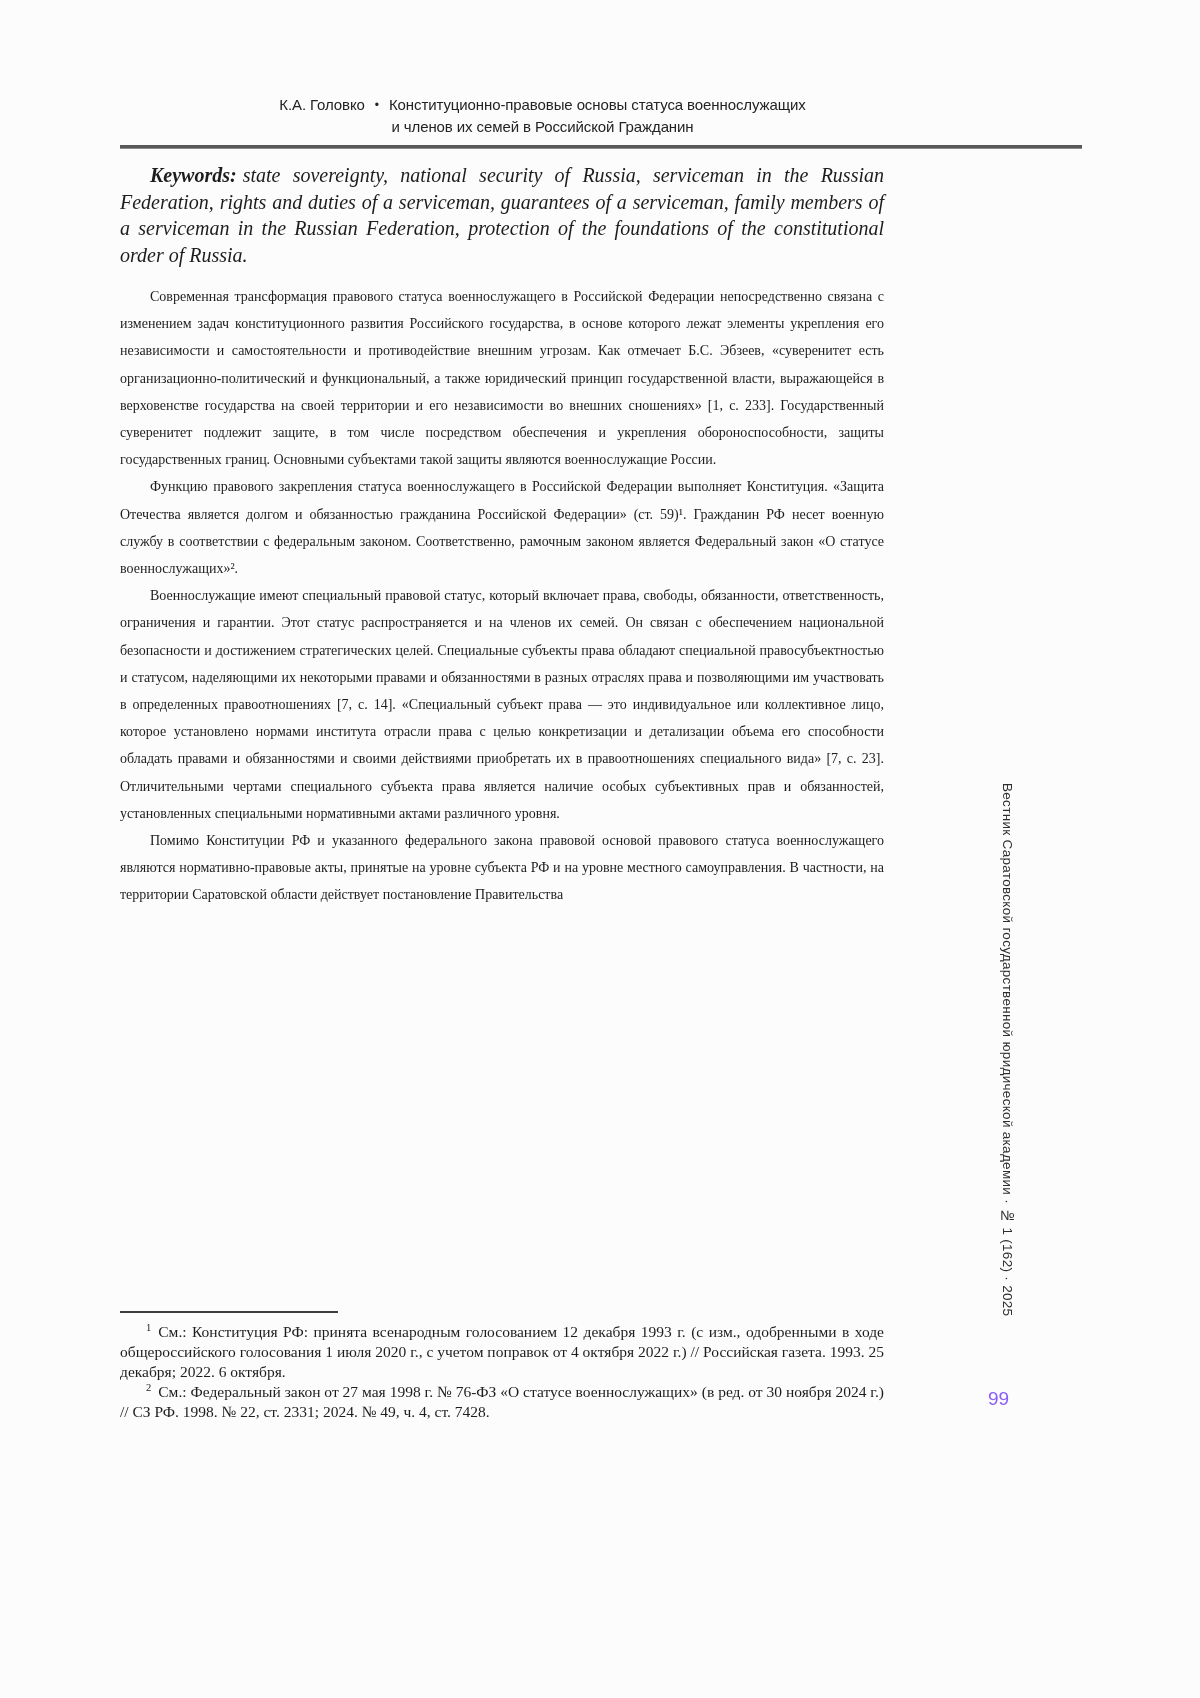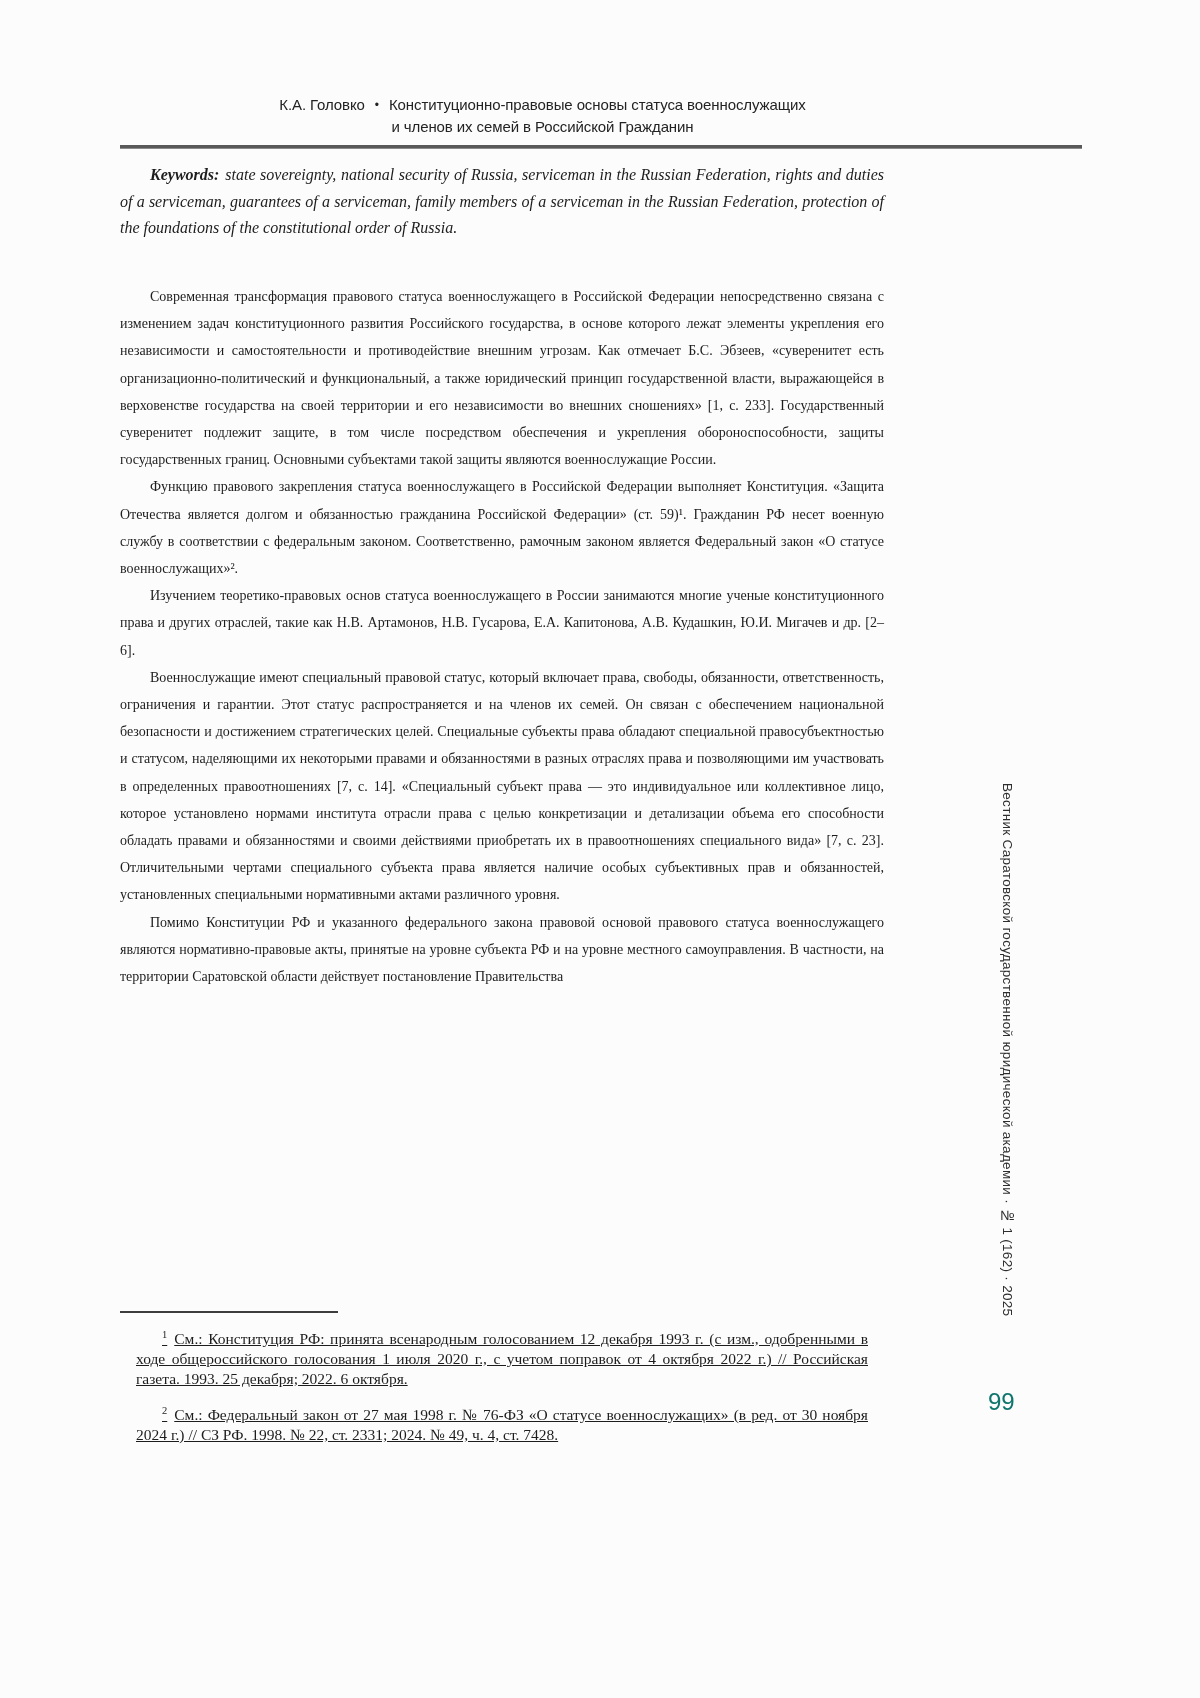--- a/index.html
+++ b/index.html
@@ -45,21 +45,21 @@
   
   .keywords {
     position: absolute;
     top: 162px;
     left: 120px;
     width: 764px;
   }
   .keywords p {
     margin: 0;
     font-style: italic;
-    font-size: 16px;
+    font-size: 20px;
     line-height: 26.5px;
     text-align: justify;
     text-indent: 30px;
   }
   .kw-label { font-weight: bold; margin-right: 6px; }
 
   
   .article-body {
     position: absolute;
     top: 283px;
@@ -83,27 +83,26 @@
     left: 120px;
     width: 764px;
   }
   .fn-rule {
     width: 218px;
     height: 2px;
     background: #3d3d3d;
     margin-bottom: 9px;
   }
   .footnotes p {
-    margin: 16px;
+    margin: 0;
     font-size: 15.5px;
     line-height: 20px;
     text-align: justify;
     text-indent: 26px;
     hyphens: auto;
-    text-decoration: underline;
     -webkit-hyphens: auto;
   }
   .fn-marker {
     font-size: 10.5px;
     vertical-align: super;
     line-height: 0;
     margin-right: 7px;
   }
 
   
@@ -118,22 +117,22 @@
     color: #2e2e2e;
     white-space: nowrap;
   }
 
   
   .page-number {
     position: absolute;
     top: 1388px;
     left: 988px;
     font-family: "Liberation Sans", sans-serif;
-    font-size: 24px;
-    color: #0f766e;
+    font-size: 19px;
+    color: #8b5cf6;
   }
 </style>
 </head>
 <body>
 
 <div class="page">
 
   <header class="running-header">
     <div>
       <span>К.А. Головко</span><span class="bullet">•</span><span>Конституционно-правовые основы статуса военнослужащих</span>
@@ -143,21 +142,20 @@
 
   <div class="header-rule"></div>
 
   <section class="keywords">
     <p><strong class="kw-label">Keywords:</strong><span>state sovereignty, national security of Russia, serviceman in the Russian Federation, rights and duties of a serviceman, guarantees of a serviceman, family members of a serviceman in the Russian Federation, protection of the foundations of the constitutional order of Russia.</span></p>
   </section>
 
   <main class="article-body">
     <p>Современная трансформация правового статуса военнослужащего в Российской Федерации непосредственно связана с изменением задач конституционного развития Российского государства, в основе которого лежат элементы укрепления его независимости и самостоятельности и противодействие внешним угрозам. Как отмечает Б.С. Эбзеев, «суверенитет есть организационно-политический и функциональный, а также юридический принцип государственной власти, выражающейся в верховенстве государства на своей территории и его независимости во внешних сношениях» [1, с. 233]. Государственный суверенитет подлежит защите, в том числе посредством обеспечения и укрепления обороноспособности, защиты государственных границ. Основными субъектами такой защиты являются военнослужащие России.</p>
     <p>Функцию правового закрепления статуса военнослужащего в Российской Федерации выполняет Конституция. «Защита Отечества является долгом и обязанностью гражданина Российской Федерации» (ст. 59)¹. Гражданин РФ несет военную службу в соответствии с федеральным законом. Соответственно, рамочным законом является Федеральный закон «О статусе военнослужащих»².</p>
-    <p>Изучением теоретико-правовых основ статуса военнослужащего в России занимаются многие ученые конституционного права и других отраслей, такие как Н.В. Артамонов, Н.В. Гусарова, Е.А. Капитонова, А.В. Кудашкин, Ю.И. Мигачев и др. [2–6].</p>
     <p>Военнослужащие имеют специальный правовой статус, который включает права, свободы, обязанности, ответственность, ограничения и гарантии. Этот статус распространяется и на членов их семей. Он связан с обеспечением национальной безопасности и достижением стратегических целей. Специальные субъекты права обладают специальной правосубъектностью и статусом, наделяющими их некоторыми правами и обязанностями в разных отраслях права и позволяющими им участвовать в определенных правоотношениях [7, с. 14]. «Специальный субъект права — это индивидуальное или коллективное лицо, которое установлено нормами института отрасли права с целью конкретизации и детализации объема его способности обладать правами и обязанностями и своими действиями приобретать их в правоотношениях специального вида» [7, с. 23]. Отличительными чертами специального субъекта права является наличие особых субъективных прав и обязанностей, установленных специальными нормативными актами различного уровня.</p>
     <p>Помимо Конституции РФ и указанного федерального закона правовой основой правового статуса военнослужащего являются нормативно-правовые акты, принятые на уровне субъекта РФ и на уровне местного самоуправления. В частности, на территории Саратовской области действует постановление Правительства</p>
   </main>
 
   <footer class="footnotes">
     <div class="fn-rule"></div>
     <p><span class="fn-marker">1</span><span>См.: Конституция РФ: принята всенародным голосованием 12 декабря 1993 г. (с изм., одобренными в ходе общероссийского голосования 1 июля 2020 г., с учетом поправок от 4 октября 2022 г.) // Российская газета. 1993. 25 декабря; 2022. 6 октября.</span></p>
     <p><span class="fn-marker">2</span><span>См.: Федеральный закон от 27 мая 1998 г. № 76-ФЗ «О статусе военнослужащих» (в ред. от 30 ноября 2024 г.) // СЗ РФ. 1998. № 22, ст. 2331; 2024. № 49, ч. 4, ст. 7428.</span></p>
   </footer>
 

